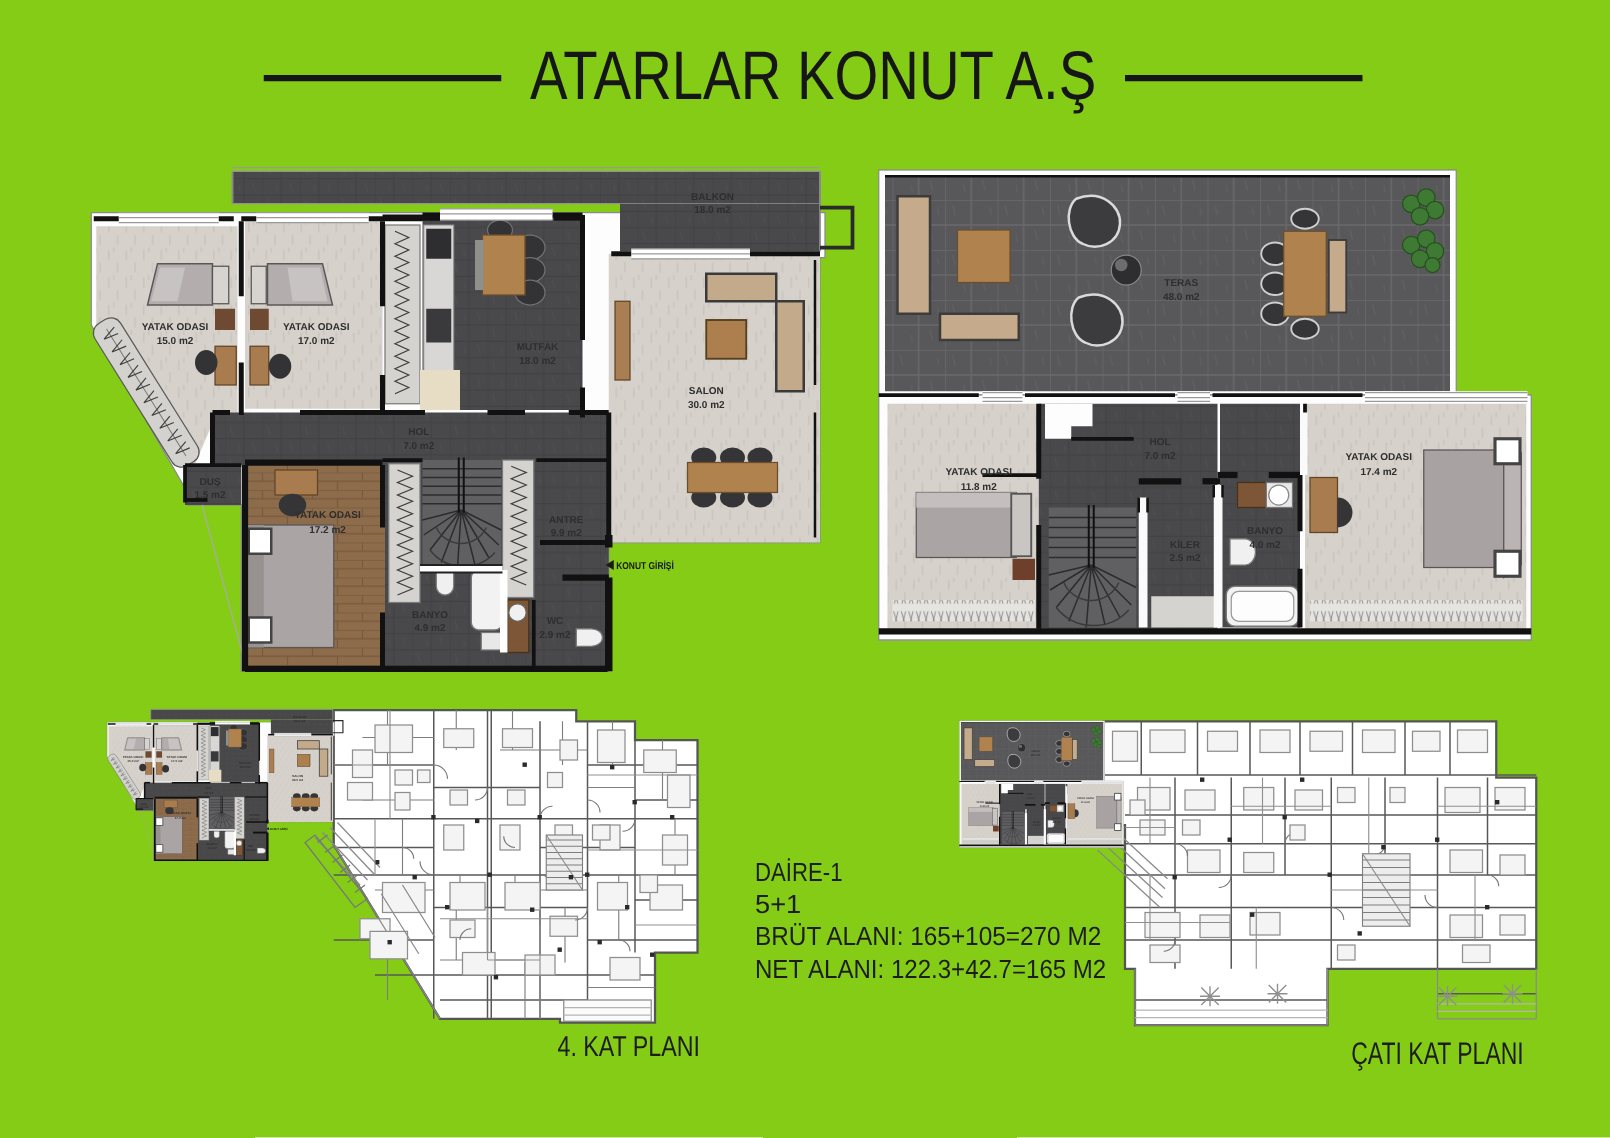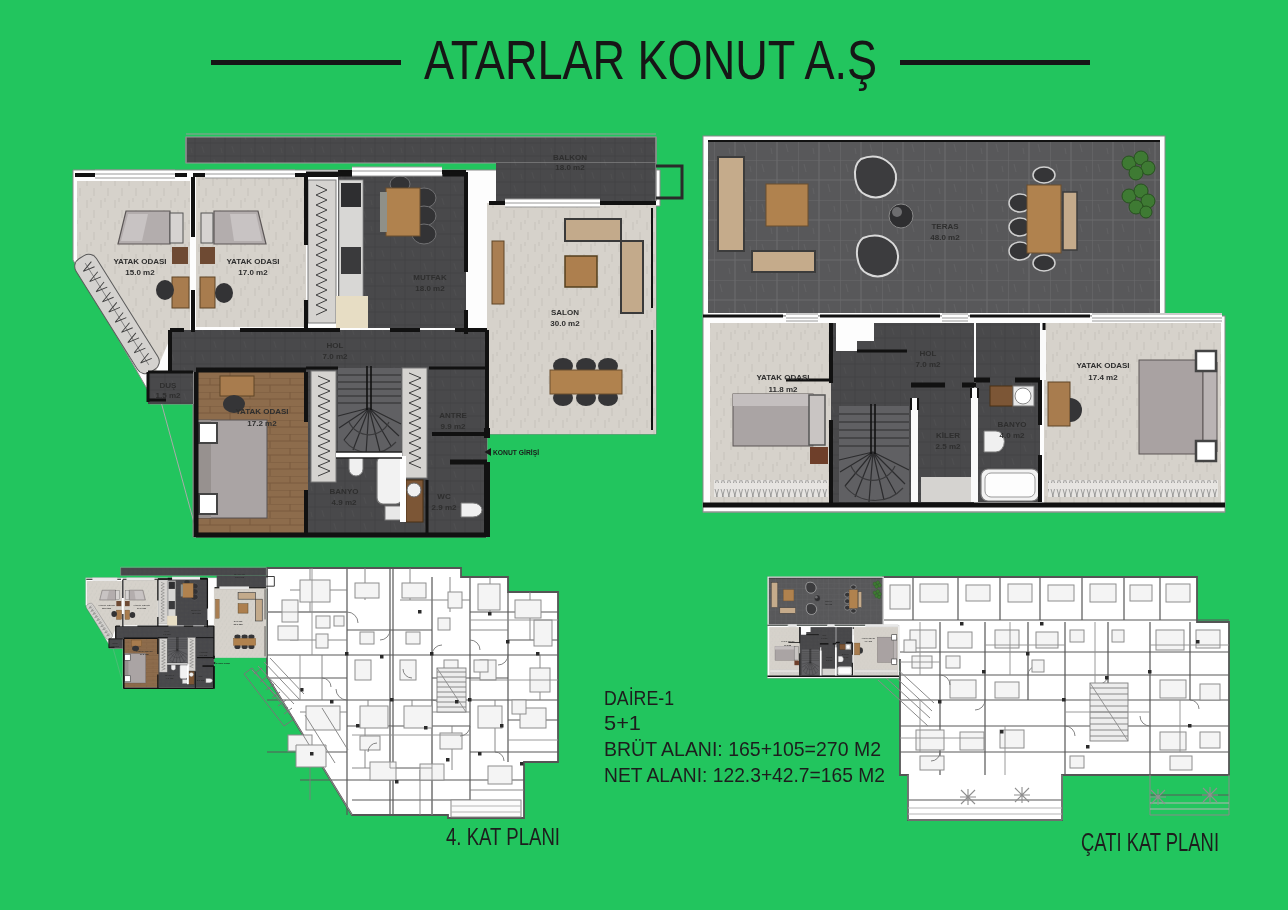--- a/index.html
+++ b/index.html
@@ -1,16 +1,16 @@
 <!DOCTYPE html>
 <html><head>
 <meta charset="utf-8">
 <style>
   html,body{margin:0;padding:0;background:#fff;}
-  #page{position:relative;width:1288px;height:910px;background:#22c55e;overflow:hidden;
+  #page{position:relative;width:1288px;height:910px;background:#84cc16;overflow:hidden;
         font-family:"Liberation Sans",sans-serif;}
   svg{position:absolute;left:0;top:0;}
 </style>
 </head>
 <body>
 <div id="page">
 <svg width="1288" height="910" viewBox="0 0 1288 910">
 <defs>
   <pattern id="dtile" width="30" height="26" patternUnits="userSpaceOnUse">
     <rect width="30" height="26" fill="#49494b"></rect>

